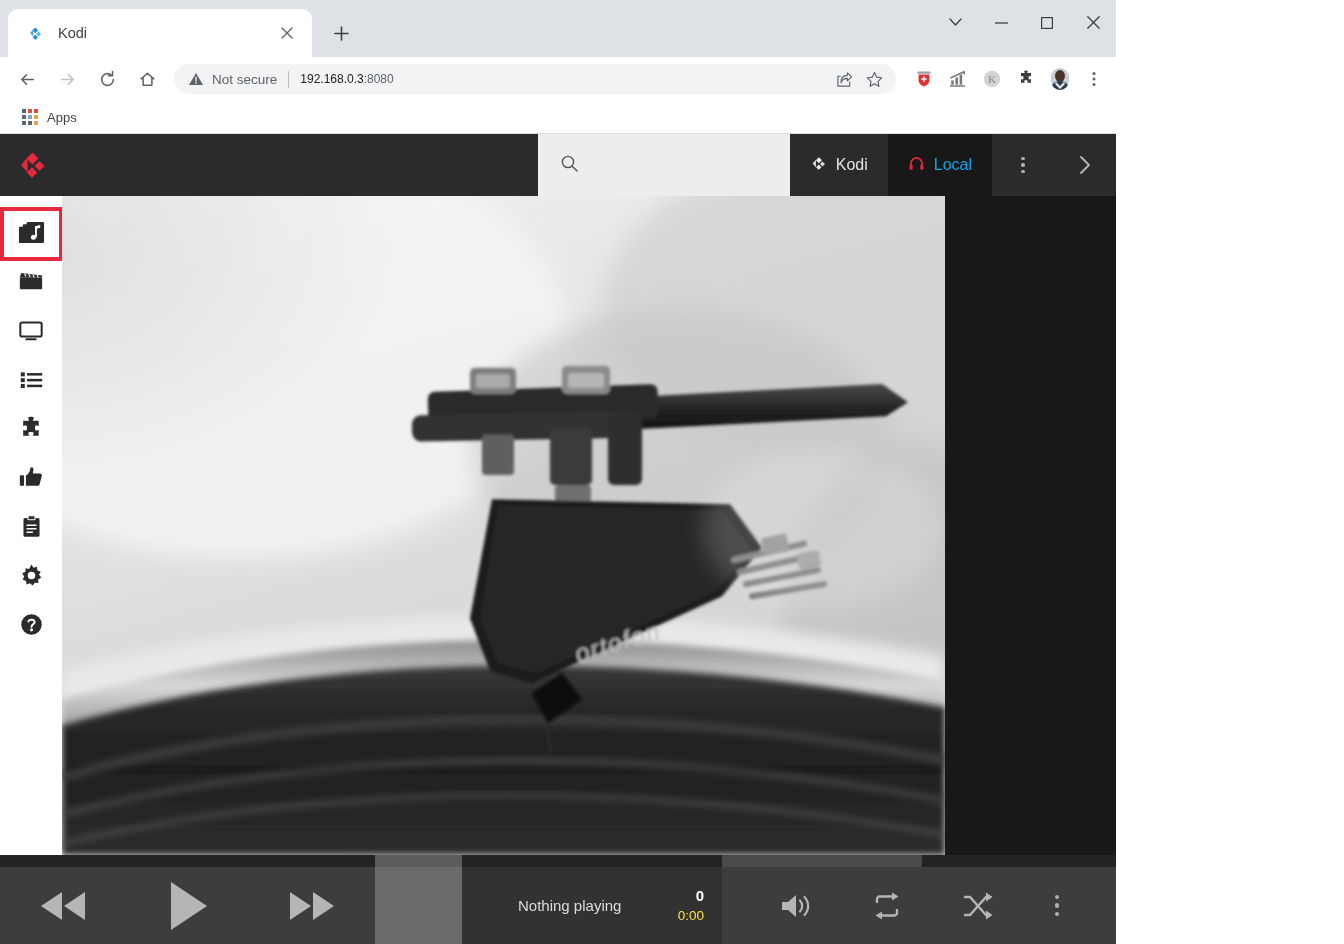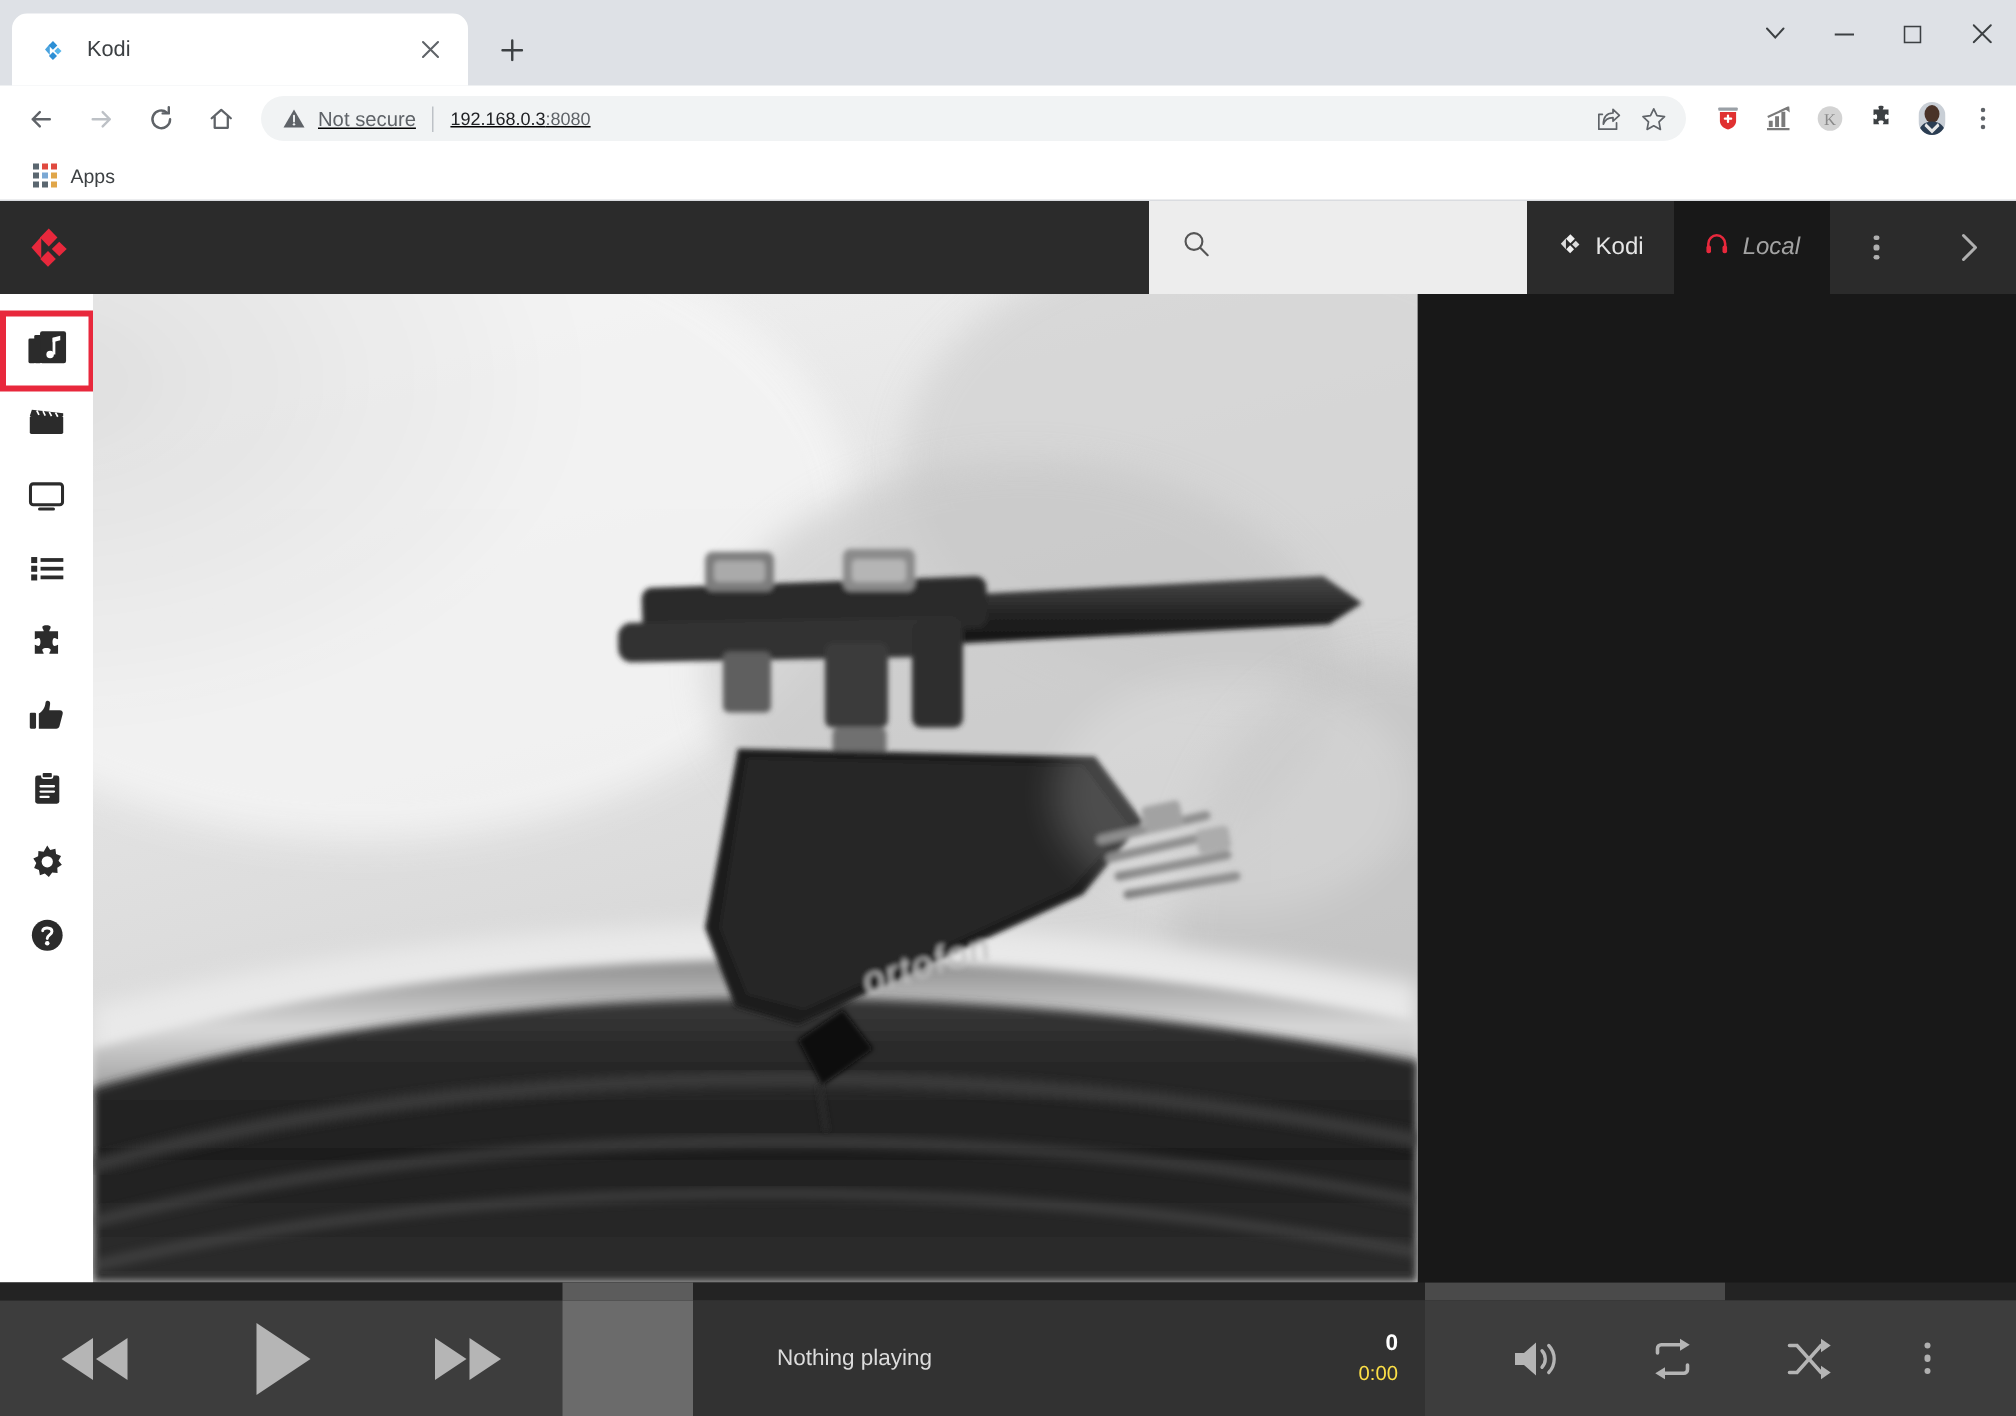--- a/index.html
+++ b/index.html
@@ -4,21 +4,21 @@
 <style>
   * { box-sizing: border-box; margin: 0; padding: 0; }
   html, body {
     width: 1344px; height: 944px;
     font-family: "Liberation Sans", sans-serif;
     background: #ffffff;
     overflow: hidden;
   }
 
   
-  .browser { width: 1344px; height: 944px; display: flex; flex-direction: column; }
+  .browser { width: 1116px; height: 944px; display: flex; flex-direction: column; }
 
   .tabstrip {
     height: 57px; background: #dee1e6;
     display: flex; align-items: flex-end; padding-left: 8px; position: relative;
   }
   .tab {
     width: 304px; height: 48px; background: #ffffff;
     border-radius: 10px 10px 0 0;
     display: flex; align-items: center; padding: 0 12px 0 18px;
     position: relative;
@@ -52,21 +52,20 @@
   }
   .navbtn {
     width: 38px; height: 38px; display: flex; align-items: center; justify-content: center;
     color: #5f6368; border-radius: 50%; flex: 0 0 38px;
   }
   .navbtn.disabled { color: #bdc1c6; }
   .omnibox {
     flex: 1; height: 30px; background: #f1f3f4; border-radius: 16px;
     display: flex; align-items: center; padding: 0 8px 0 14px; margin: 0 6px;
     position: relative;
-    text-decoration: underline;
   }
   .warn-icon { width: 16px; height: 16px; flex: 0 0 16px; color: #5f6368; }
   .notsecure { font-size: 13.5px; color: #5f6368; margin-left: 8px; white-space: nowrap; }
   .om-divider { width: 1px; height: 17px; background: #bdc1c6; margin: 0 11px; }
   .url { font-size: 12px; color: #202124; white-space: nowrap; }
   .url .port { color: #5f6368; }
   .om-right { margin-left: auto; display: flex; align-items: center; gap: 2px; }
   .om-ibtn { width: 28px; height: 28px; display:flex; align-items:center; justify-content:center; color:#5f6368; }
   .ext-row { display: flex; align-items: center; gap: 6px; padding-left: 6px; }
   .ext-ibtn { width: 28px; height: 28px; display:flex; align-items:center; justify-content:center; }
@@ -92,21 +91,21 @@
   }
   .kodi-search-input {
     border: none; outline: none; background: transparent; width: 100%;
     font-size: 14px; color: #333; font-family: "Liberation Sans", sans-serif;
     margin-left: 10px;
   }
   .hdr-btn {
     display: flex; align-items: center; justify-content: center; gap: 9px;
     font-size: 16px; color: #e6e6e6; padding: 0 20px; background: #2b2b2b;
   }
-  .hdr-btn.active { background: #181818; color: #a3a3a3; font-style: italic; }
+  .hdr-btn.active { background: #181818; color: #0ea5e9; }
   .hdr-kebab { width: 62px; display:flex; align-items:center; justify-content:center; background:#2b2b2b; flex:0 0 62px;}
   .hdr-chev  { width: 62px; display:flex; align-items:center; justify-content:center; background:#2b2b2b; flex:0 0 62px;}
   .kebab-dots { display: flex; flex-direction: column; gap: 3px; align-items: center; }
   .kebab-dots i { width: 3.5px; height: 3.5px; border-radius: 50%; background: #b0b0b0; display: block; }
 
   .kodi-body { flex: 1; display: flex; position: relative; overflow: hidden; }
 
   .kodi-sidebar {
     width: 62px; background: #ffffff; flex: 0 0 62px;
     display: flex; flex-direction: column; align-items: center;

